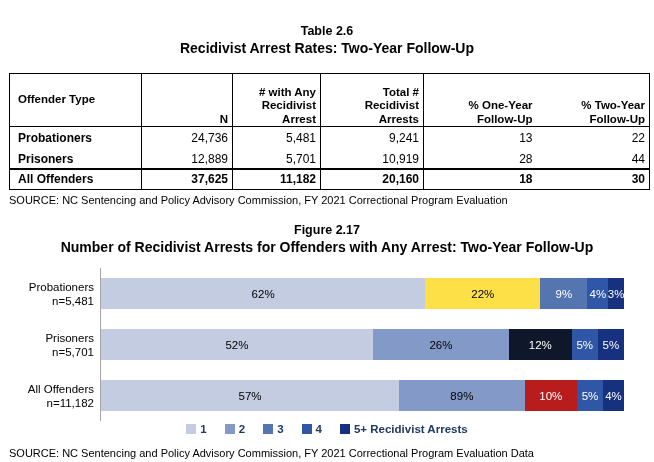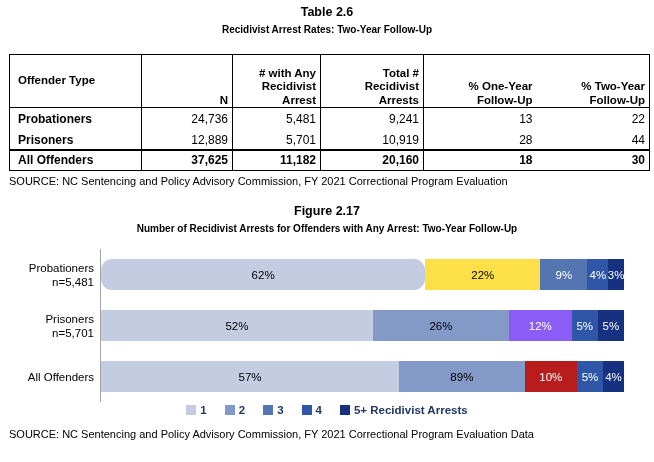--- a/index.html
+++ b/index.html
@@ -2,22 +2,22 @@
 <html><head>
 <meta charset="utf-8">
 <style>
   html,body { margin:0; padding:0; background:#fff; }
   .page {
     width:654px; height:462px; background:#ffffff; color:#000;
     font-family:"Liberation Sans", sans-serif; position:relative; overflow:hidden;
   }
   .caption { text-align:center; font-weight:bold; line-height:17px; }
   .caption-line1 { font-size:12.5px; }
-  .caption-line2 { font-size:10px; }
-  .table-caption { padding-top:4px; }
+  .caption-line2 { font-size:14px; }
+  .table-caption { padding-top:23px; }
 
   table.data {
     border-collapse:collapse; table-layout:fixed; width:640px;
     margin:16px 0 0 9px; border:1.5px solid #000; font-size:12px;
   }
   table.data th, table.data td { padding:0 4px; overflow:hidden;text-align:right; }
   thead tr { border-bottom:1.5px solid #000; height:53px; }
   thead th {
     font-weight:bold; font-size:11.5px; vertical-align:bottom;
     padding-bottom:5px; white-space:pre-line; text-align:center; line-height:13.5px;
@@ -125,21 +125,21 @@
   </div>
 
   <div class="chart">
       <div class="chart-row">
         <div class="row-label">
           <div class="">Probationers</div>
           <div class="">n=5,481</div>
         </div>
         <div class="row-plot" style="border-left-color: rgb(166, 166, 166);">
           <div class="bar">
-            <div class="seg" style="width: 62%; background: rgb(195, 204, 225); color: rgb(0, 0, 0); border-radius: 11px;">
+            <div class="seg" style="width: 62%; background: rgb(195, 204, 225); color: rgb(0, 0, 0);">
               <span>62%</span>
             </div>
             <div class="seg" style="width: 22%; background: #fde047; color: rgb(0, 0, 0);">
               <span>22%</span>
             </div>
             <div class="seg" style="width: 9%; background: rgb(85, 117, 177); color: rgb(255, 255, 255);">
               <span>9%</span>
             </div>
             <div class="seg" style="width: 4%; background: rgb(48, 87, 167); color: rgb(255, 255, 255);">
               <span>4%</span>
@@ -156,35 +156,36 @@
           <div class="">n=5,701</div>
         </div>
         <div class="row-plot" style="border-left-color: rgb(166, 166, 166);">
           <div class="bar">
             <div class="seg" style="width: 52%; background: rgb(195, 204, 225); color: rgb(0, 0, 0);">
               <span>52%</span>
             </div>
             <div class="seg" style="width: 26%; background: rgb(131, 153, 199); color: rgb(0, 0, 0);">
               <span>26%</span>
             </div>
-            <div class="seg" style="width: 12%; background: #8b5cf6; color: rgb(255, 255, 255);">
+            <div class="seg" style="width: 12%; background: #0f172a; color: rgb(255, 255, 255);">
               <span>12%</span>
             </div>
             <div class="seg" style="width: 5%; background: rgb(48, 87, 167); color: rgb(255, 255, 255);">
               <span>5%</span>
             </div>
             <div class="seg" style="width: 5%; background: rgb(21, 49, 127); color: rgb(255, 255, 255);">
               <span>5%</span>
             </div>
           </div>
         </div>
       </div>
       <div class="chart-row">
         <div class="row-label">
           <div class="">All Offenders</div>
+          <div class="">n=11,182</div>
         </div>
         <div class="row-plot" style="border-left-color: rgb(166, 166, 166);">
           <div class="bar">
             <div class="seg" style="width: 57%; background: rgb(195, 204, 225); color: rgb(0, 0, 0);">
               <span>57%</span>
             </div>
             <div class="seg" style="width: 24%; background: rgb(131, 153, 199); color: rgb(0, 0, 0);">
               <span>89%</span>
             </div>
             <div class="seg" style="width: 10%; background: #b91c1c; color: rgb(255, 255, 255);">

